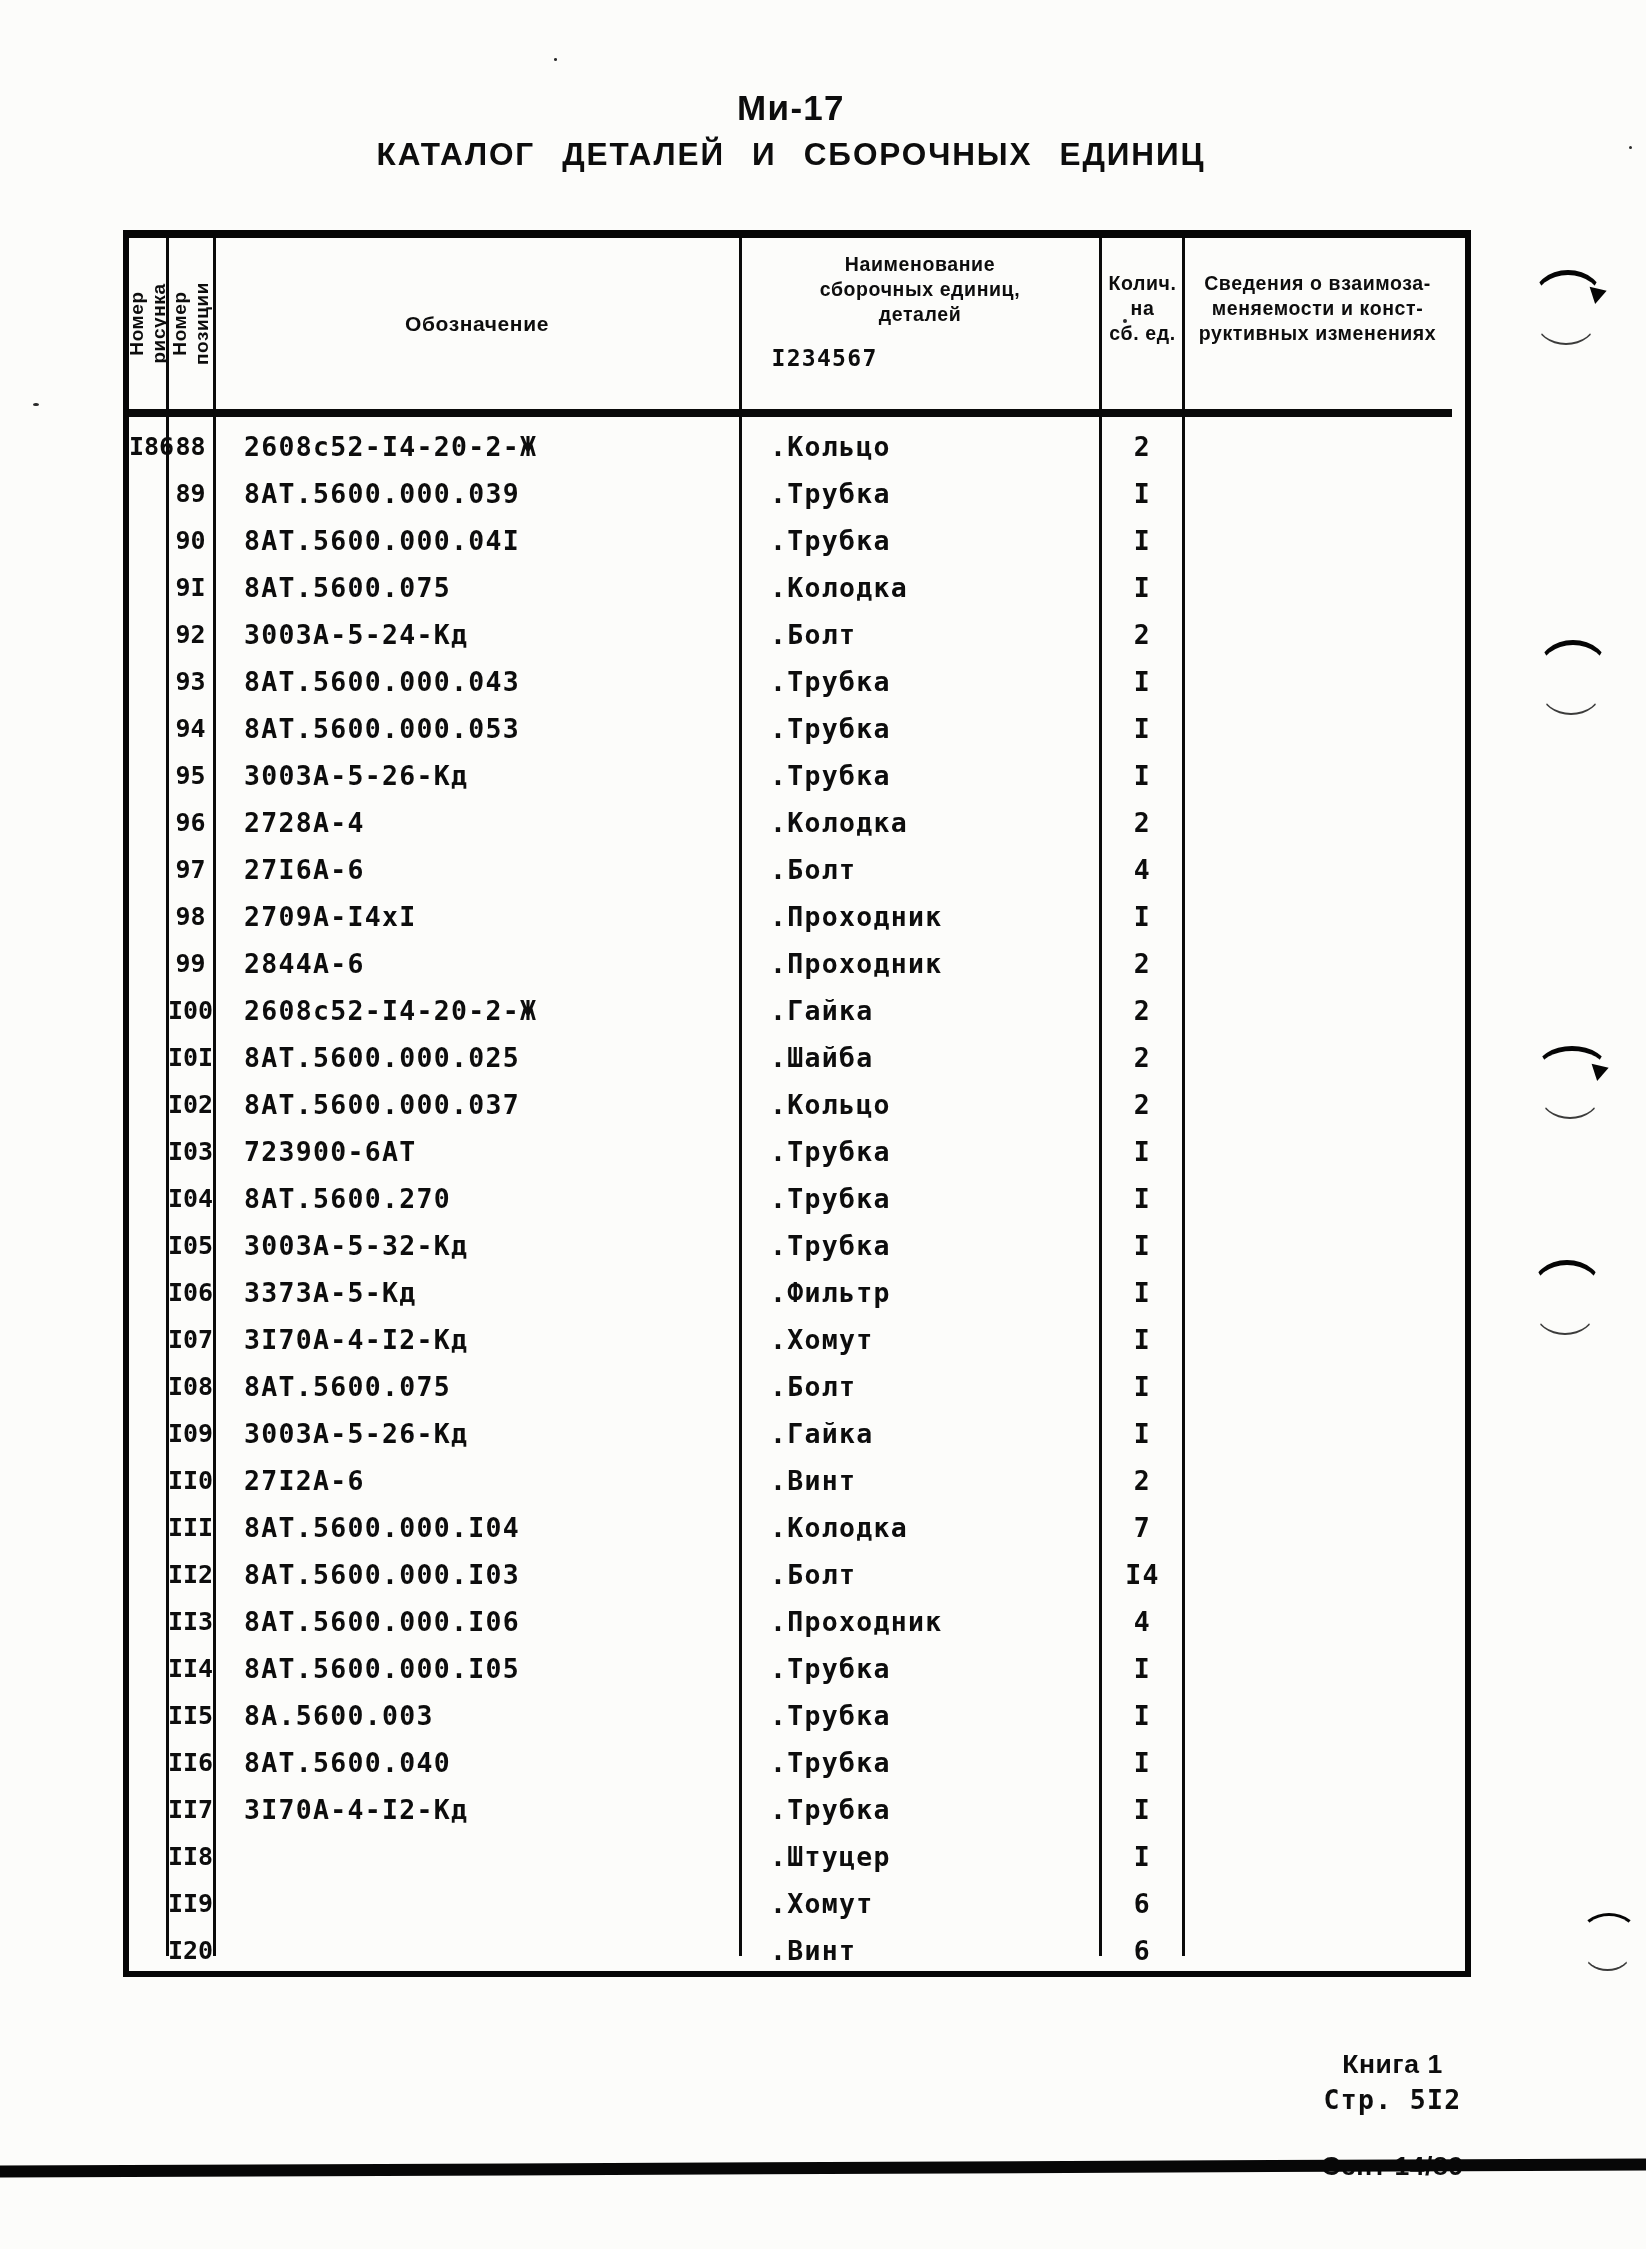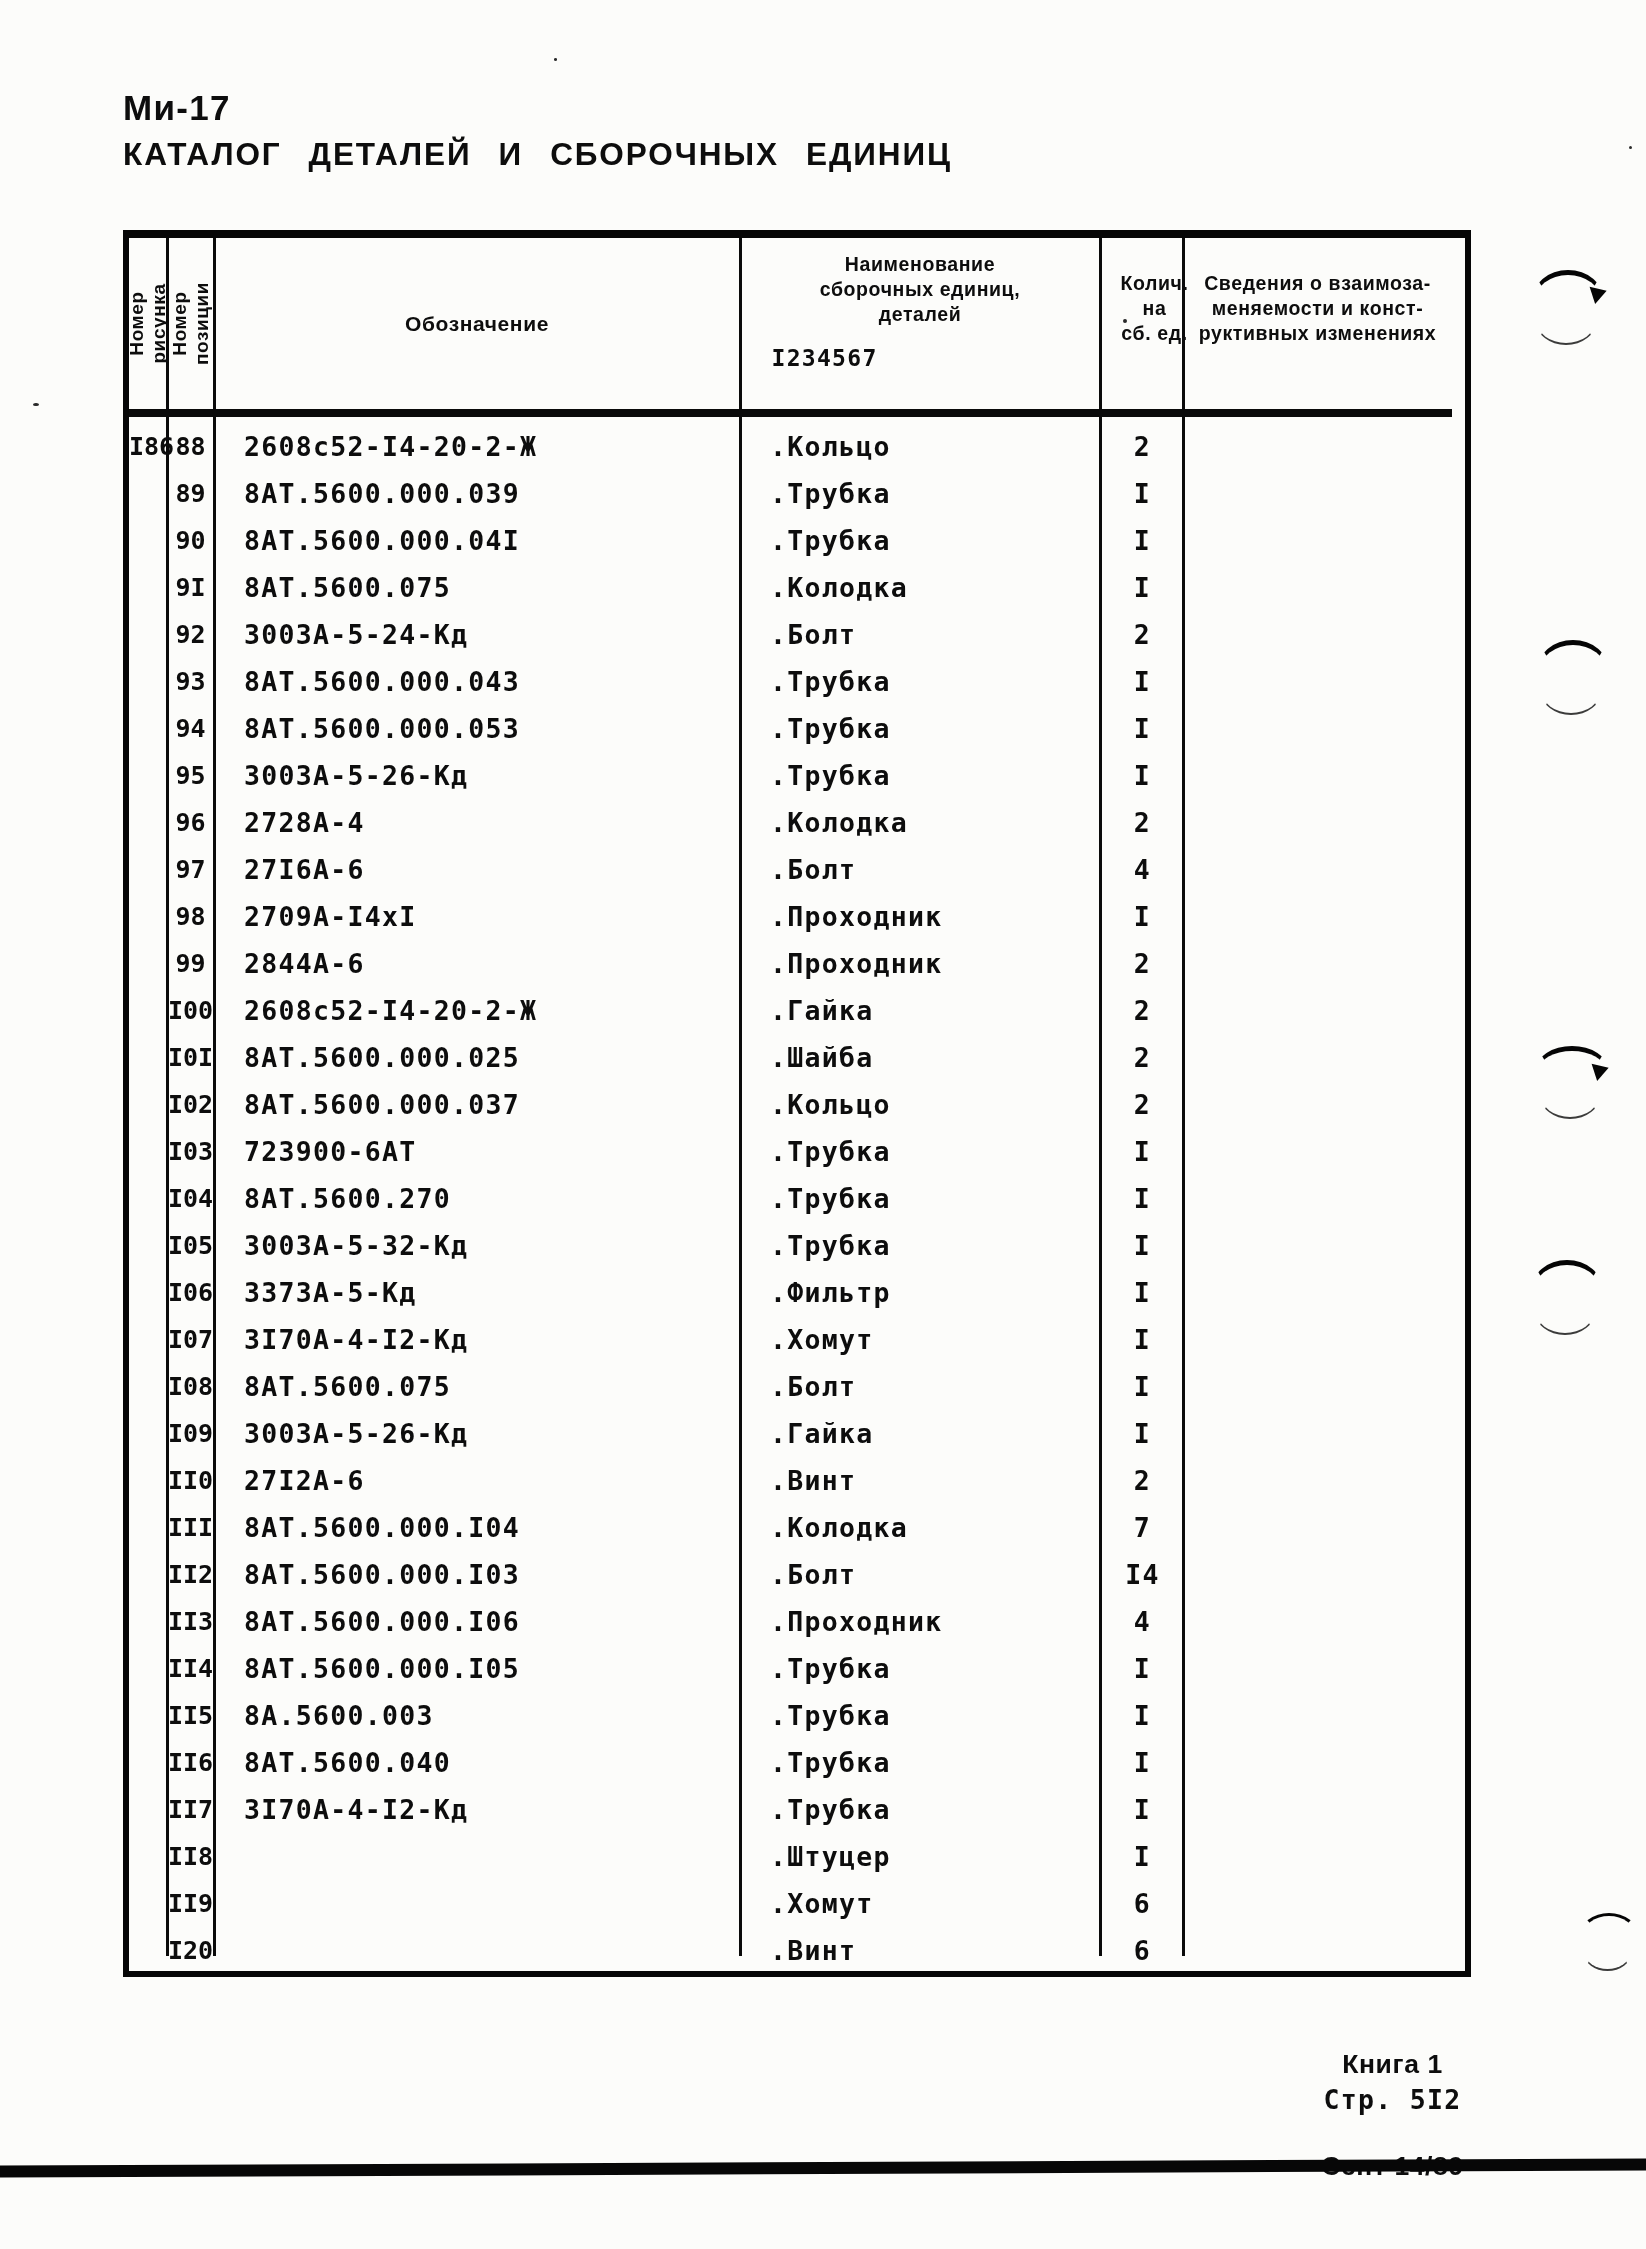--- a/index.html
+++ b/index.html
@@ -3,40 +3,40 @@
 <meta charset="utf-8">
 <style>
   html,body { margin:0; padding:0; background:#e8e8e6; }
   .page {
     position:relative; width:1646px; height:2250px;
     background:#fcfcfa; overflow:hidden; color:#0d0d0d;
     font-family:"Liberation Sans", sans-serif;
   }
 
   
-  .doc-titles { position:absolute; left:123px; top:88px; width:1336px; text-align:left; }
+  .doc-titles { position:absolute; left:123px; top:88px; width:1336px; text-align:center; }
   .model { font:700 35px/40px "Liberation Sans", sans-serif; letter-spacing:1.3px; }
   .title { font:700 31.5px/37px "Liberation Sans", sans-serif; letter-spacing:1.9px; word-spacing:16.4px; margin-top:7.6px; }
 
   
   .parts-table {
     position:absolute; left:123px; top:230px; width:1336px; height:1733px;
     border:6.3px solid #060606; border-top-width:8.8px; background:transparent;
   }
   .tinner { position:absolute; left:0; top:0; width:1323px; height:1718px; }
   .vsep { position:absolute; top:0; height:100%; width:3.2px; background:#0a0a0a; }
   #vsep1{left:37px} #vsep2{left:84px} #vsep3{left:610px} #vsep4{left:970px} #vsep5{left:1053px}
   .hsep { position:absolute; left:0; top:171px; width:100%; height:7.6px; background:#0a0a0a; }
 
   .th { position:absolute; top:0; height:171px; overflow:visible; }
   #th-fig { left:0; width:38px; }
   #th-pos { left:38px; width:47px; }
   #th-designation { left:85px; width:526px; }
   #th-name { left:611px; width:360px; }
-  #th-qty { left:972px; width:83px;margin-left:12px; }
+  #th-qty { left:972px; width:83px; }
   #th-info { left:1054px; width:269px; }
 
   .vtext {
     position:absolute; left:0; top:0; width:171px; transform-origin:0 0;
     transform:rotate(-90deg) translateX(-171px);
     display:flex; flex-direction:column; justify-content:center; text-align:center;
     font:700 19px/22px "Liberation Sans", sans-serif; white-space:pre-line; letter-spacing:0.6px;
   }
   #th-fig .vtext { height:38px; }
   #th-pos .vtext { height:47px; }

